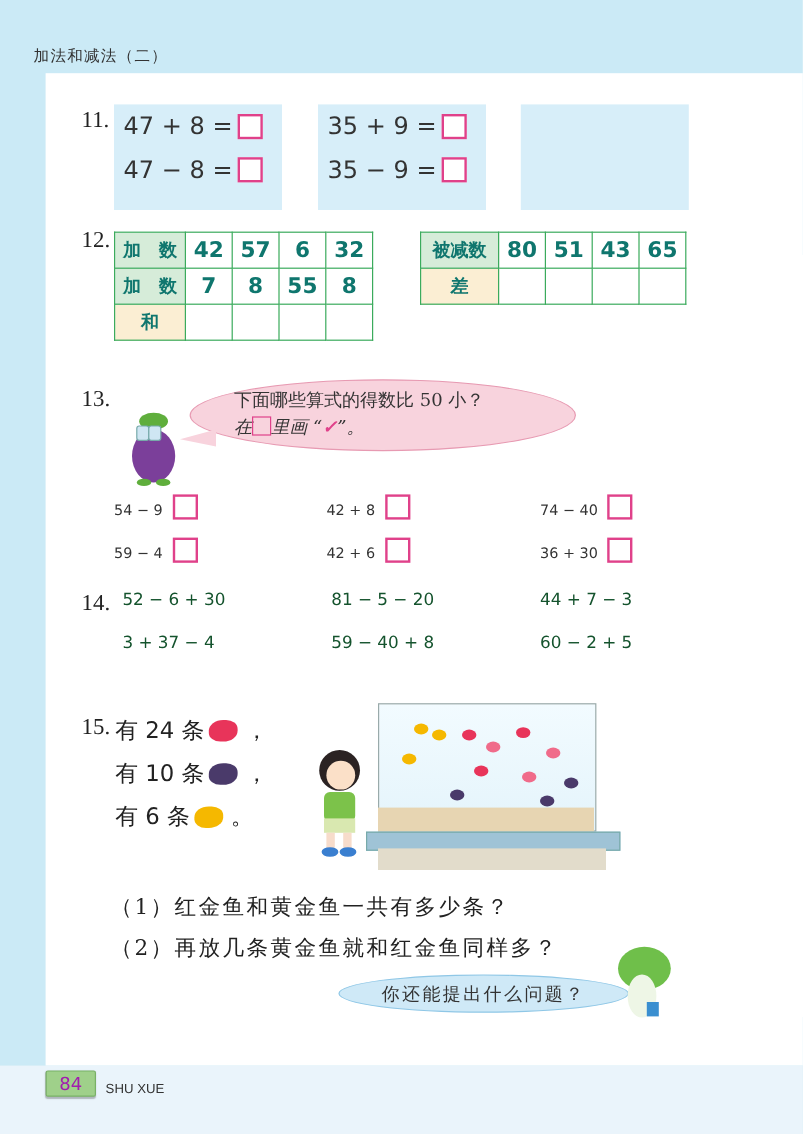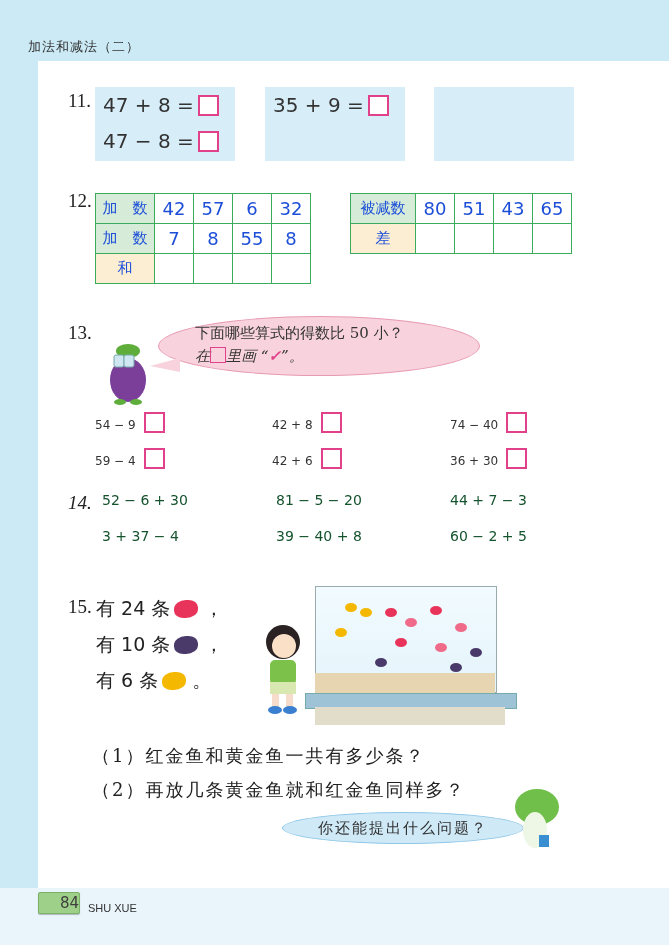--- a/index.html
+++ b/index.html
@@ -17,42 +17,42 @@
     position: absolute; left: 38px; top: 61px; width: 631px; height: 827px;
     background: #ffffff;
   }
   .footer-band {
     position: absolute; left: 0; top: 888px; width: 669px; height: 57px;
     background: #eaf4fb;
   }
   .page-num {
     position: absolute; left: 38px; top: 892px; width: 40px; height: 20px;
     background: #9fd08a; border: 1px solid #79b166; border-radius: 2px;
-    font-size: 15px; color: #404040; text-align: right; line-height: 20px;
+    font-size: 15px; color: #a21caf; text-align: center; line-height: 20px;
     box-shadow: 0 1px 1px rgba(0,0,0,0.25);
   }
   .subject {
     position: absolute; left: 88px; top: 902px; font-size: 11px; color: #333;
     font-family: "Liberation Sans", sans-serif;
   }
   .qnum {
     position: absolute; font-family: "Liberation Serif", serif; font-size: 19px; color: #222;
   }
   .eqbox {
-    position: absolute; background: #d7eef9; width: 140px; height: 74px;
+    position: absolute; background: #d7eef9; width: 140px; height: 88px;
   }
   .eqrow {
     position: absolute; left: 8px; font-size: 20px; color: #333; white-space: nowrap;
   }
   .ansbox {
     display: inline-block; width: 21px; height: 21px; border: 2px solid #e0418a;
     background: #fff; vertical-align: -4px; margin-left: 4px; box-sizing: border-box;
   }
   table.calc {
-    position: absolute; border-collapse: collapse; font-size: 18px; color: #1d4ed8;
+    position: absolute; border-collapse: collapse; font-size: 18px; color: #0f766e; font-weight: bold;
   }
   table.calc td {
     border: 1.5px solid #3bab5c; height: 29px; text-align: center; padding: 0;
   }
   table.calc td.hdr { background: #d6ecd9; font-family: "DejaVu Serif", serif; font-size: 15px; }
   table.calc td.res { background: #fbeed3; font-family: "DejaVu Serif", serif; font-size: 15px; }
   .bubble {
     position: absolute; left: 158px; top: 316px; width: 320px; height: 58px;
     background: #f8d3dd; border: 1.5px solid #e79ab2; border-radius: 50%;
   }
@@ -110,20 +110,21 @@
 <div class="page"></div>
 <div class="footer-band"></div>
 
 <div class="qnum" style="left:68px;top:90px;">11.</div>
 <div class="eqbox" style="left:95px;top:87px;">
   <div class="eqrow" style="top:6px;"><span>47 + 8 =</span><span class="ansbox"></span></div>
   <div class="eqrow" style="top:42px;"><span>47 − 8 =</span><span class="ansbox"></span></div>
 </div>
 <div class="eqbox" style="left:265px;top:87px;">
   <div class="eqrow" style="top:6px;"><span>35 + 9 =</span><span class="ansbox"></span></div>
+  <div class="eqrow" style="top:42px;"><span>35 − 9 =</span><span class="ansbox"></span></div>
 </div>
 <div class="eqbox" style="left:434px;top:87px;">
 </div>
 
 <div class="qnum" style="left:68px;top:190px;">12.</div>
 <table class="calc" style="left:95px;top:193px;">
   <tbody>
       <tr>
     <td class="hdr" style="width:58px">加　数</td>
     <td style="width:38px">42</td>
@@ -182,26 +183,26 @@
   <span>在</span><span class="mini-box"></span><span>里画 “</span><span class="check">✓</span><span>”。</span>
 </div>
 
 <div class="cmp" style="left:95px;top:412px;"><span>54 − 9</span><span class="ansbox"></span></div>
 <div class="cmp" style="left:272px;top:412px;"><span>42 + 8</span><span class="ansbox"></span></div>
 <div class="cmp" style="left:450px;top:412px;"><span>74 − 40</span><span class="ansbox"></span></div>
 <div class="cmp" style="left:95px;top:448px;"><span>59 − 4</span><span class="ansbox"></span></div>
 <div class="cmp" style="left:272px;top:448px;"><span>42 + 6</span><span class="ansbox"></span></div>
 <div class="cmp" style="left:450px;top:448px;"><span>36 + 30</span><span class="ansbox"></span></div>
 
-<div class="qnum" style="left:68px;top:492px;font-style:italic;">14.</div>
+<div class="qnum" style="left:68px;top:492px;">14.</div>
 <div class="expr" style="left:102px;top:492px;">52 − 6 + 30</div>
 <div class="expr" style="left:276px;top:492px;">81 − 5 − 20</div>
 <div class="expr" style="left:450px;top:492px;">44 + 7 − 3</div>
 <div class="expr" style="left:102px;top:528px;">3 + 37 − 4</div>
-<div class="expr" style="left:276px;top:528px;">39 − 40 + 8</div>
+<div class="expr" style="left:276px;top:528px;">59 − 40 + 8</div>
 <div class="expr" style="left:450px;top:528px;">60 − 2 + 5</div>
 
 <div class="qnum" style="left:68px;top:596px;">15.</div>
 <div class="fishline" style="left:96px;top:596px;">
   <span>有</span> <span class="num">24</span> <span>条</span><span class="fish" style="background:#e8345a"></span> <span>，</span>
 </div>
 <div class="fishline" style="left:96px;top:632px;">
   <span>有</span> <span class="num">10</span> <span>条</span><span class="fish" style="background:#4a3a6a"></span> <span>，</span>
 </div>
 <div class="fishline" style="left:96px;top:668px;">

